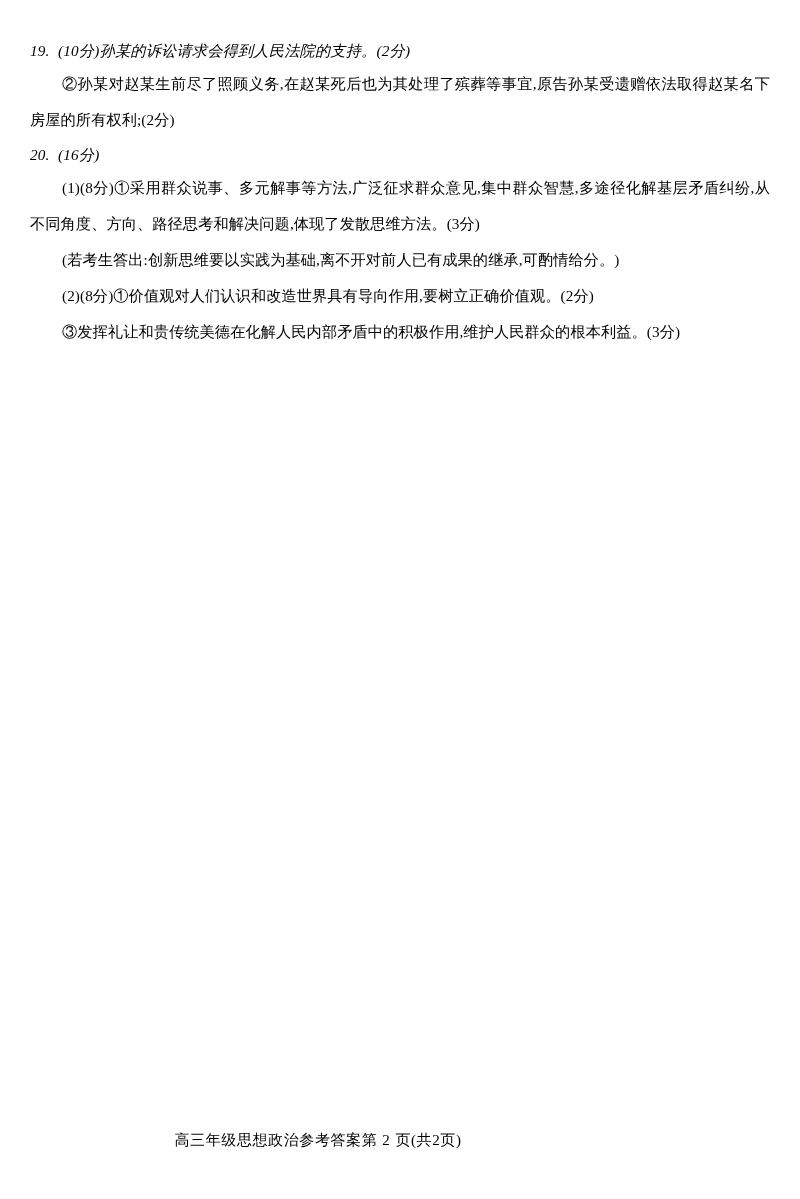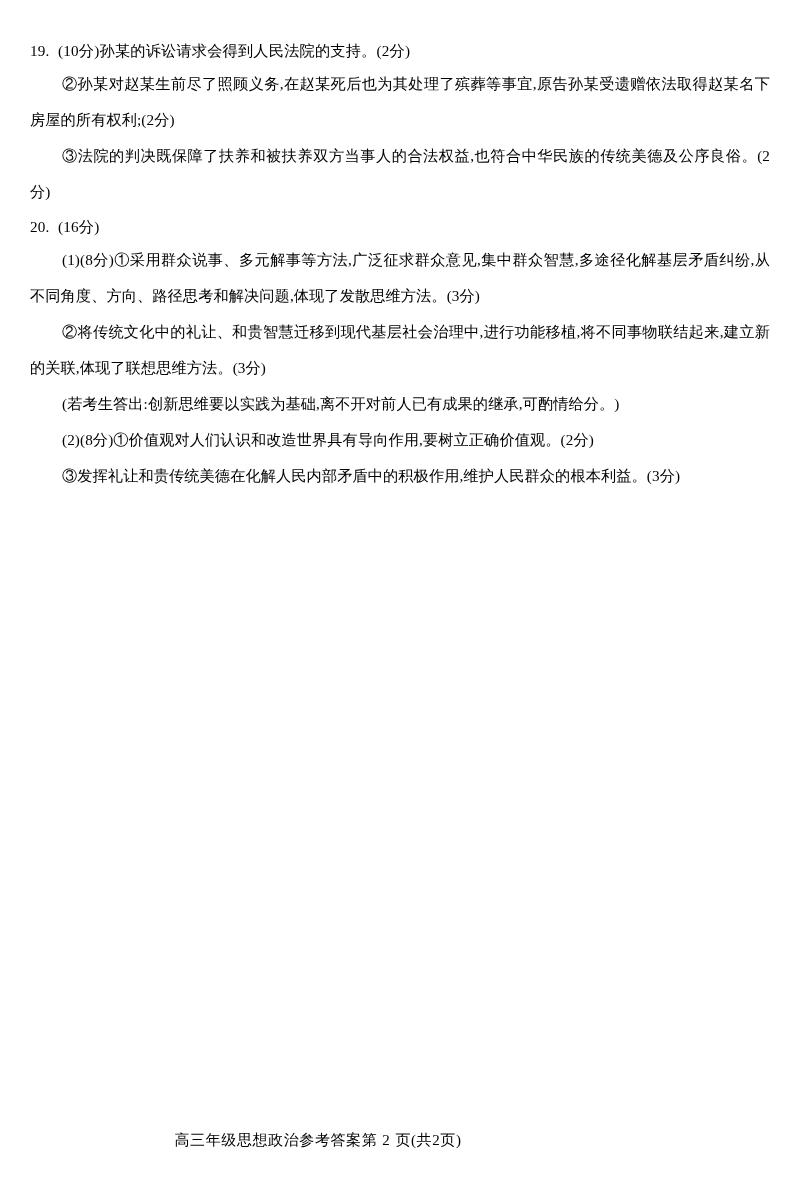--- a/index.html
+++ b/index.html
@@ -29,20 +29,21 @@
     width: 740px;
   }
   .q-block {
     margin-bottom: 2px;
   }
   .q-head {
     font-size: 15.2px;
     line-height: 30px;
     letter-spacing: 0.2px;
     white-space: nowrap;
+    font-style: italic;
   }
   .q-head .num {
     display: inline-block;
     min-width: 28px;
   }
   .para {
     font-size: 15.2px;
     line-height: 36px;
     text-indent: 32px;
     text-align: justify;
@@ -68,27 +69,25 @@
 </style>
 </head>
 <body>
 
 <div class="page">
   <div class="content">
 
     <div class="q-block">
       <div class="q-head"><span class="num">19.</span><span>(10分)</span><span>孙某的诉讼请求会得到人民法院的支持。(2分)</span></div>
       <div class="para">②孙某对赵某生前尽了照顾义务,在赵某死后也为其处理了殡葬等事宜,原告孙某受遗赠依法取得赵某名下房屋的所有权利;(2分)</div>
-      <div class="para">③法院的判决既保障了扶养和被扶养双方当事人的合法权益,也符合中华民族的传统美德及公序良俗。(2分)</div>
     </div>
 
     <div class="q-block block-20">
       <div class="q-head"><span class="num">20.</span><span>(16分)</span></div>
       <div class="para">(1)(8分)①采用群众说事、多元解事等方法,广泛征求群众意见,集中群众智慧,多途径化解基层矛盾纠纷,从不同角度、方向、路径思考和解决问题,体现了发散思维方法。(3分)</div>
-      <div class="para">②将传统文化中的礼让、和贵智慧迁移到现代基层社会治理中,进行功能移植,将不同事物联结起来,建立新的关联,体现了联想思维方法。(3分)</div>
       <div class="para">(若考生答出:创新思维要以实践为基础,离不开对前人已有成果的继承,可酌情给分。)</div>
       <div class="para">(2)(8分)①价值观对人们认识和改造世界具有导向作用,要树立正确价值观。(2分)</div>
       <div class="para">③发挥礼让和贵传统美德在化解人民内部矛盾中的积极作用,维护人民群众的根本利益。(3分)</div>
     </div>
 
   </div>
 
   <div class="footer"><span>高三年级思想政治参考答案第</span><span class="pageno">2</span><span>页(共2页)</span></div>
 </div>
 

